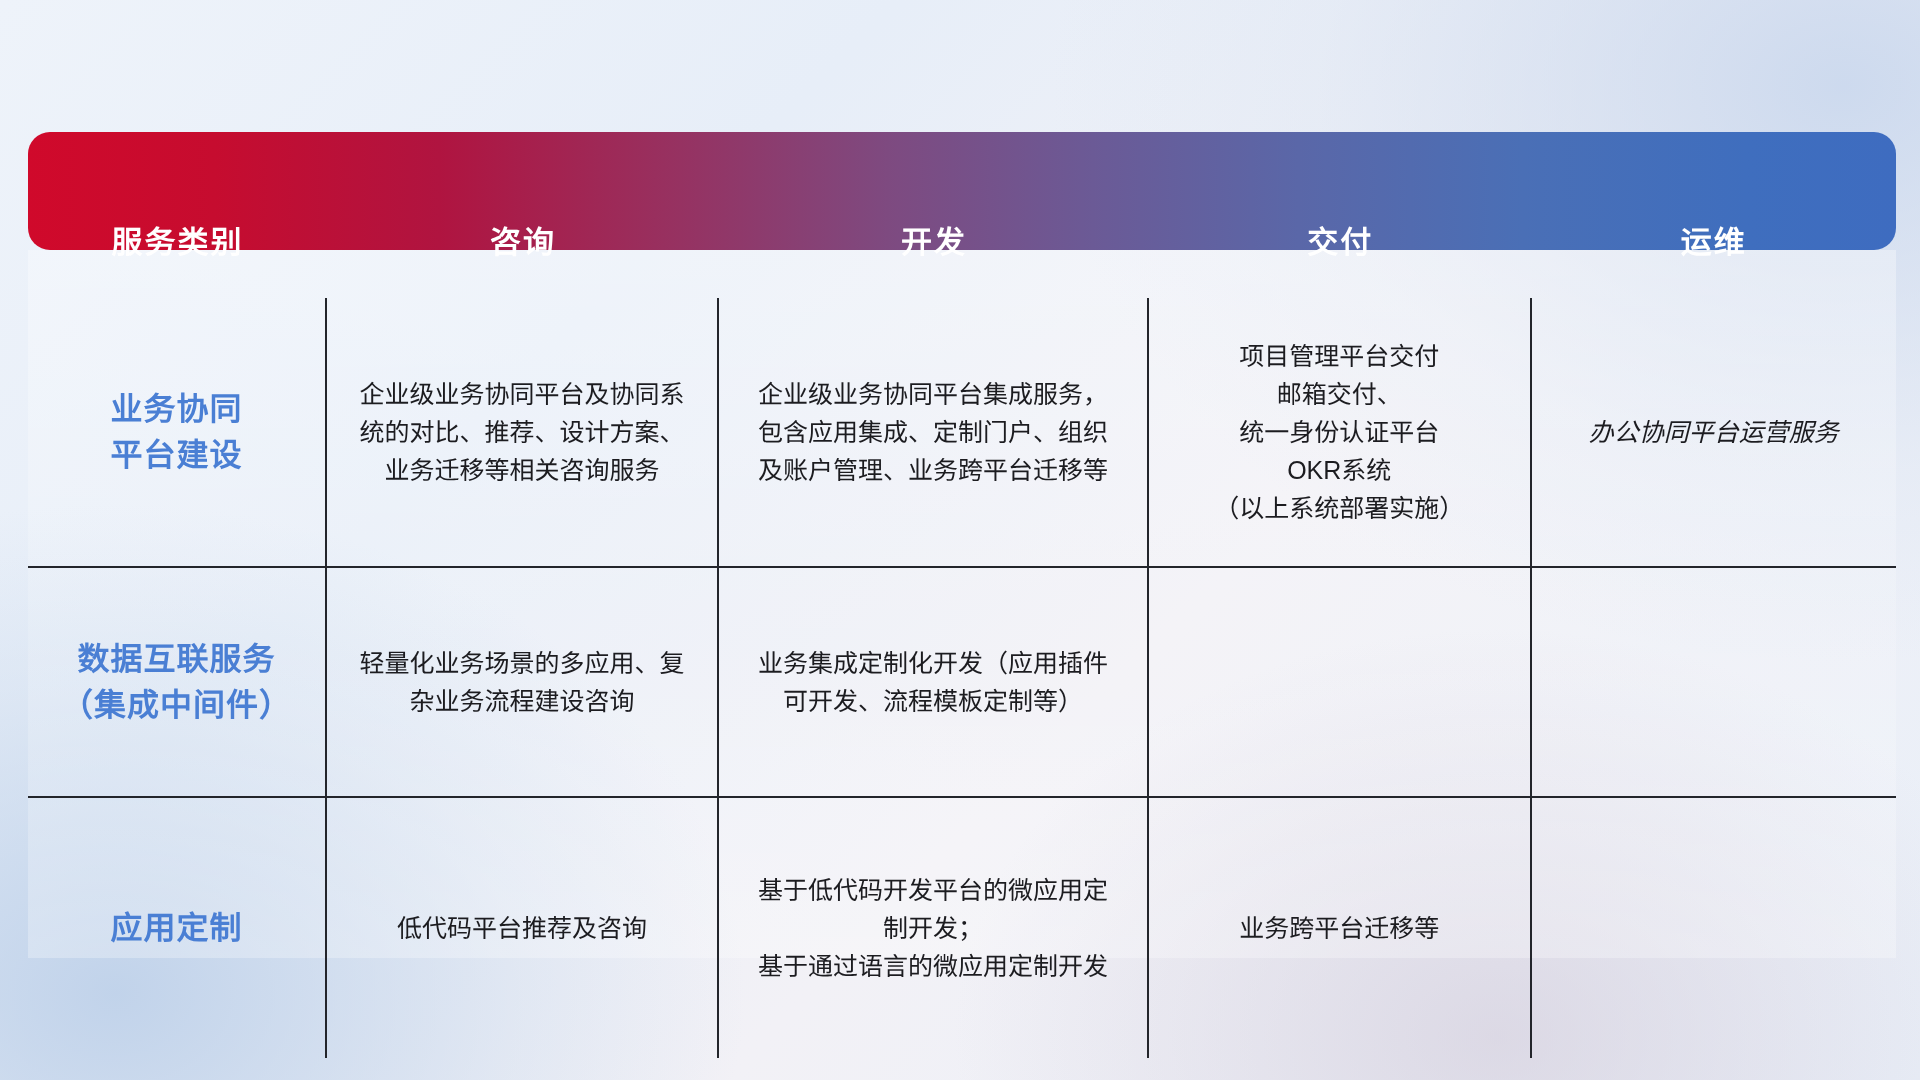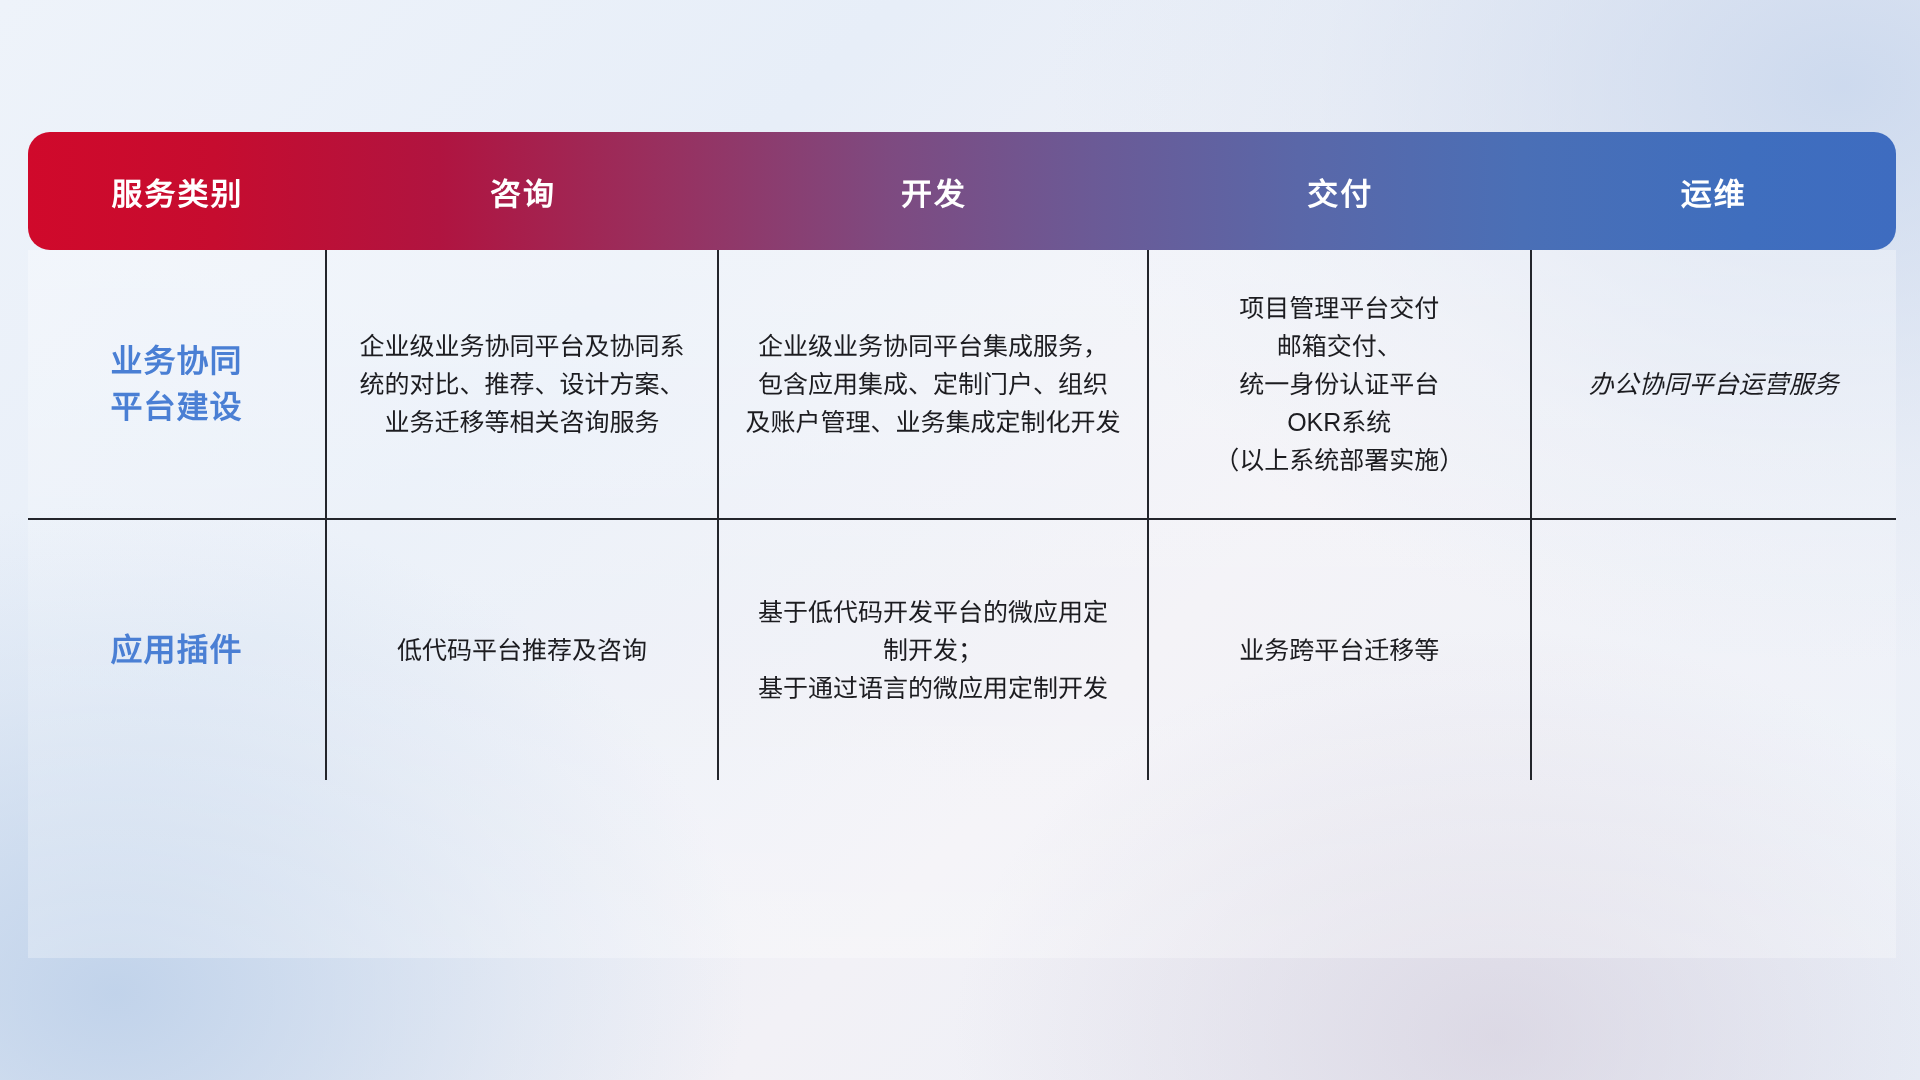--- a/index.html
+++ b/index.html
@@ -108,21 +108,21 @@
     position: absolute;
     left: 0;
     top: 118px;
     width: 1868px;
     height: 708px;
     background: linear-gradient(180deg, rgba(255,255,255,0.34) 0%, rgba(255,255,255,0.14) 55%, rgba(255,255,255,0.28) 100%);
     pointer-events: none;
     z-index: 0;
   }
 
-  .table-layer { position: relative; z-index: 1; }
+  .table-layer { position: relative; z-index: 1; margin-top: 48px; }
 
   .r1 td { height: 232px; }
   .r2 td { height: 192px; }
   .r3 td { height: 224px; }
 
   .cell-text { display: block; white-space: pre-line; }
 </style>
 </head>
 <body>
 
@@ -170,38 +170,58 @@
 平台建设</span>
               </td>
           <td>
                 <span class="cell-text">企业级业务协同平台及协同系
 统的对比、推荐、设计方案、
 业务迁移等相关咨询服务</span>
               </td>
           <td>
                 <span class="cell-text">企业级业务协同平台集成服务，
 包含应用集成、定制门户、组织
-及账户管理、业务集成定制化开发</span>
+及账户管理、业务跨平台迁移等</span>
               </td>
           <td>
                 <span class="cell-text">项目管理平台交付
 邮箱交付、
 统一身份认证平台
 OKR系统
 （以上系统部署实施）</span>
               </td>
           <td>
                 <span class="cell-text">办公协同平台运营服务</span>
               </td>
         </tr>
 
+        <tr class="body-row r2">
+          <td class="cat">
+                <span class="cell-text">数据互联服务
+（集成中间件）</span>
+              </td>
+          <td>
+                <span class="cell-text">轻量化业务场景的多应用、复
+杂业务流程建设咨询</span>
+              </td>
+          <td>
+                <span class="cell-text">业务集成定制化开发（应用插件
+可开发、流程模板定制等）</span>
+              </td>
+          <td>
+                <span class="cell-text"></span>
+              </td>
+          <td>
+                <span class="cell-text"></span>
+              </td>
+        </tr>
 
         <tr class="body-row r3">
           <td class="cat">
-                <span class="cell-text">应用插件</span>
+                <span class="cell-text">应用定制</span>
               </td>
           <td>
                 <span class="cell-text">低代码平台推荐及咨询</span>
               </td>
           <td>
                 <span class="cell-text">基于低代码开发平台的微应用定
 制开发；
 基于通过语言的微应用定制开发</span>
               </td>
           <td>

